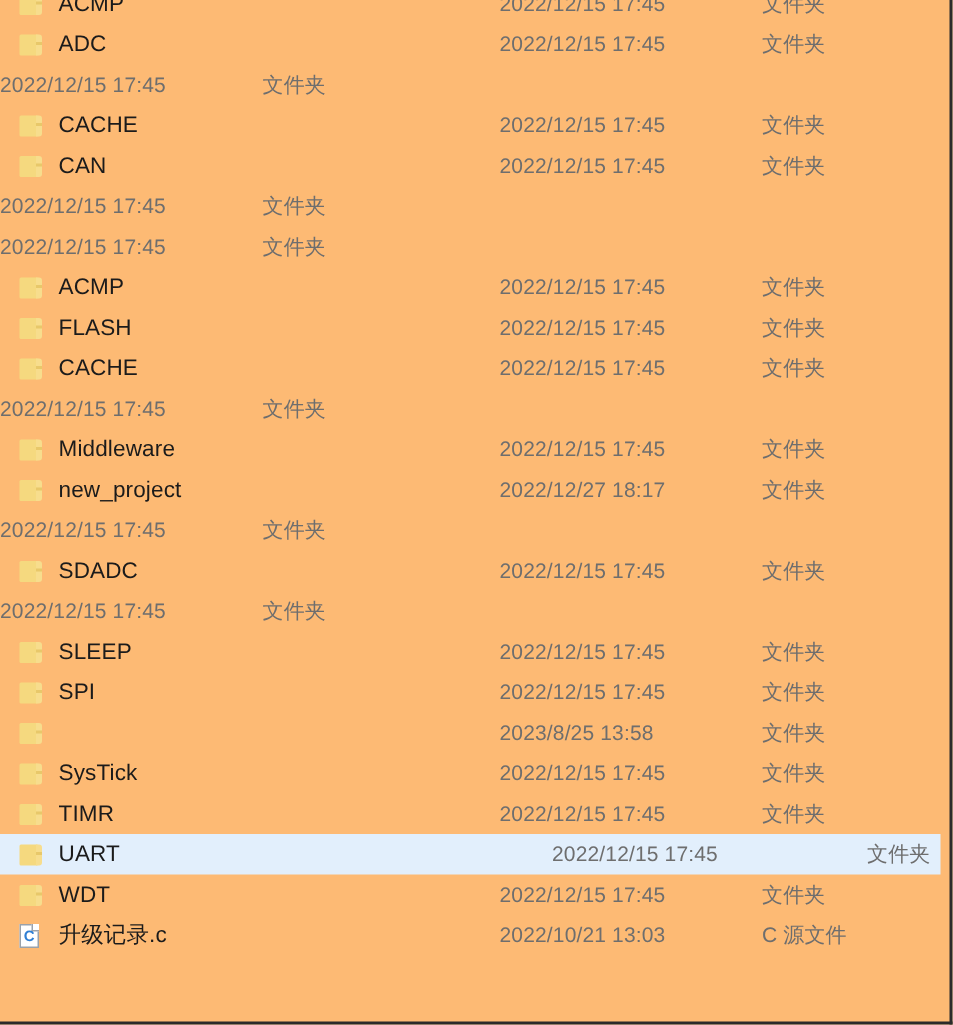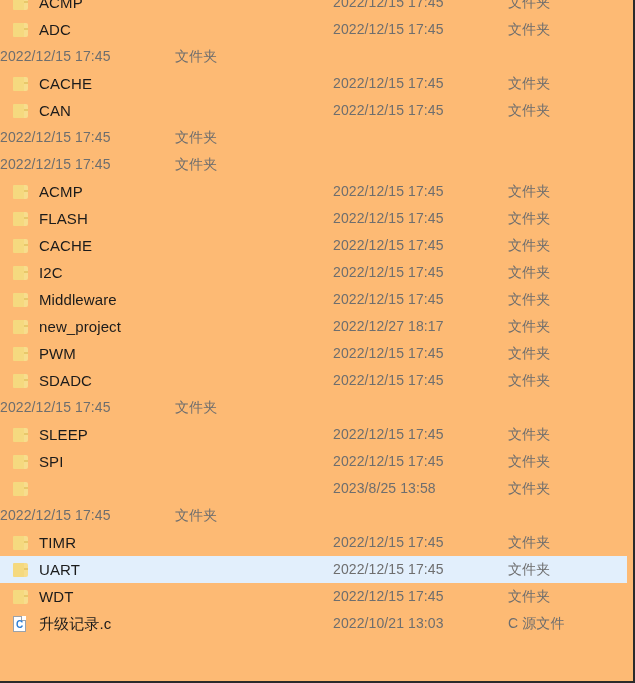--- a/index.html
+++ b/index.html
@@ -36,20 +36,21 @@
   .file-row {
     position: relative;
     height: 27px;
     display: flex;
     align-items: center;
     width: 627px;
     box-sizing: border-box;
   }
   .file-row.selected {
     background: #e2effc;
+    gap: 35px;
   }
 
   .cell-name {
     position: relative;
     width: 333px;
     display: flex;
     align-items: center;
     padding-left: 12px;
     box-sizing: border-box;
     flex: 0 0 333px;
@@ -237,26 +238,20 @@
         <div class="cell-name">
           <span class="icon-wrap">
             <span class="folder-icon"></span>
           </span>
           <span class="name-text">CACHE</span>
         </div>
         <div class="cell-date">2022/12/15 17:45</div>
         <div class="cell-type">文件夹</div>
       </div>
       <div class="file-row">
-        <div class="cell-name">
-          <span class="icon-wrap">
-            <span class="folder-icon"></span>
-          </span>
-          <span class="name-text">I2C</span>
-        </div>
         <div class="cell-date">2022/12/15 17:45</div>
         <div class="cell-type">文件夹</div>
       </div>
       <div class="file-row">
         <div class="cell-name">
           <span class="icon-wrap">
             <span class="folder-icon"></span>
           </span>
           <span class="name-text">Middleware</span>
         </div>
@@ -267,26 +262,20 @@
         <div class="cell-name">
           <span class="icon-wrap">
             <span class="folder-icon"></span>
           </span>
           <span class="name-text">new_project</span>
         </div>
         <div class="cell-date">2022/12/27 18:17</div>
         <div class="cell-type">文件夹</div>
       </div>
       <div class="file-row">
-        <div class="cell-name">
-          <span class="icon-wrap">
-            <span class="folder-icon"></span>
-          </span>
-          <span class="name-text">PWM</span>
-        </div>
         <div class="cell-date">2022/12/15 17:45</div>
         <div class="cell-type">文件夹</div>
       </div>
       <div class="file-row">
         <div class="cell-name">
           <span class="icon-wrap">
             <span class="folder-icon"></span>
           </span>
           <span class="name-text">SDADC</span>
         </div>
@@ -320,20 +309,26 @@
       <div class="file-row">
         <div class="cell-name">
           <span class="icon-wrap">
             <span class="folder-icon"></span>
           </span>
         </div>
         <div class="cell-date">2023/8/25 13:58</div>
         <div class="cell-type">文件夹</div>
       </div>
       <div class="file-row">
+        <div class="cell-name">
+          <span class="icon-wrap">
+            <span class="folder-icon"></span>
+          </span>
+          <span class="name-text">SysTick</span>
+        </div>
         <div class="cell-date">2022/12/15 17:45</div>
         <div class="cell-type">文件夹</div>
       </div>
       <div class="file-row">
         <div class="cell-name">
           <span class="icon-wrap">
             <span class="folder-icon"></span>
           </span>
           <span class="name-text">TIMR</span>
         </div>

